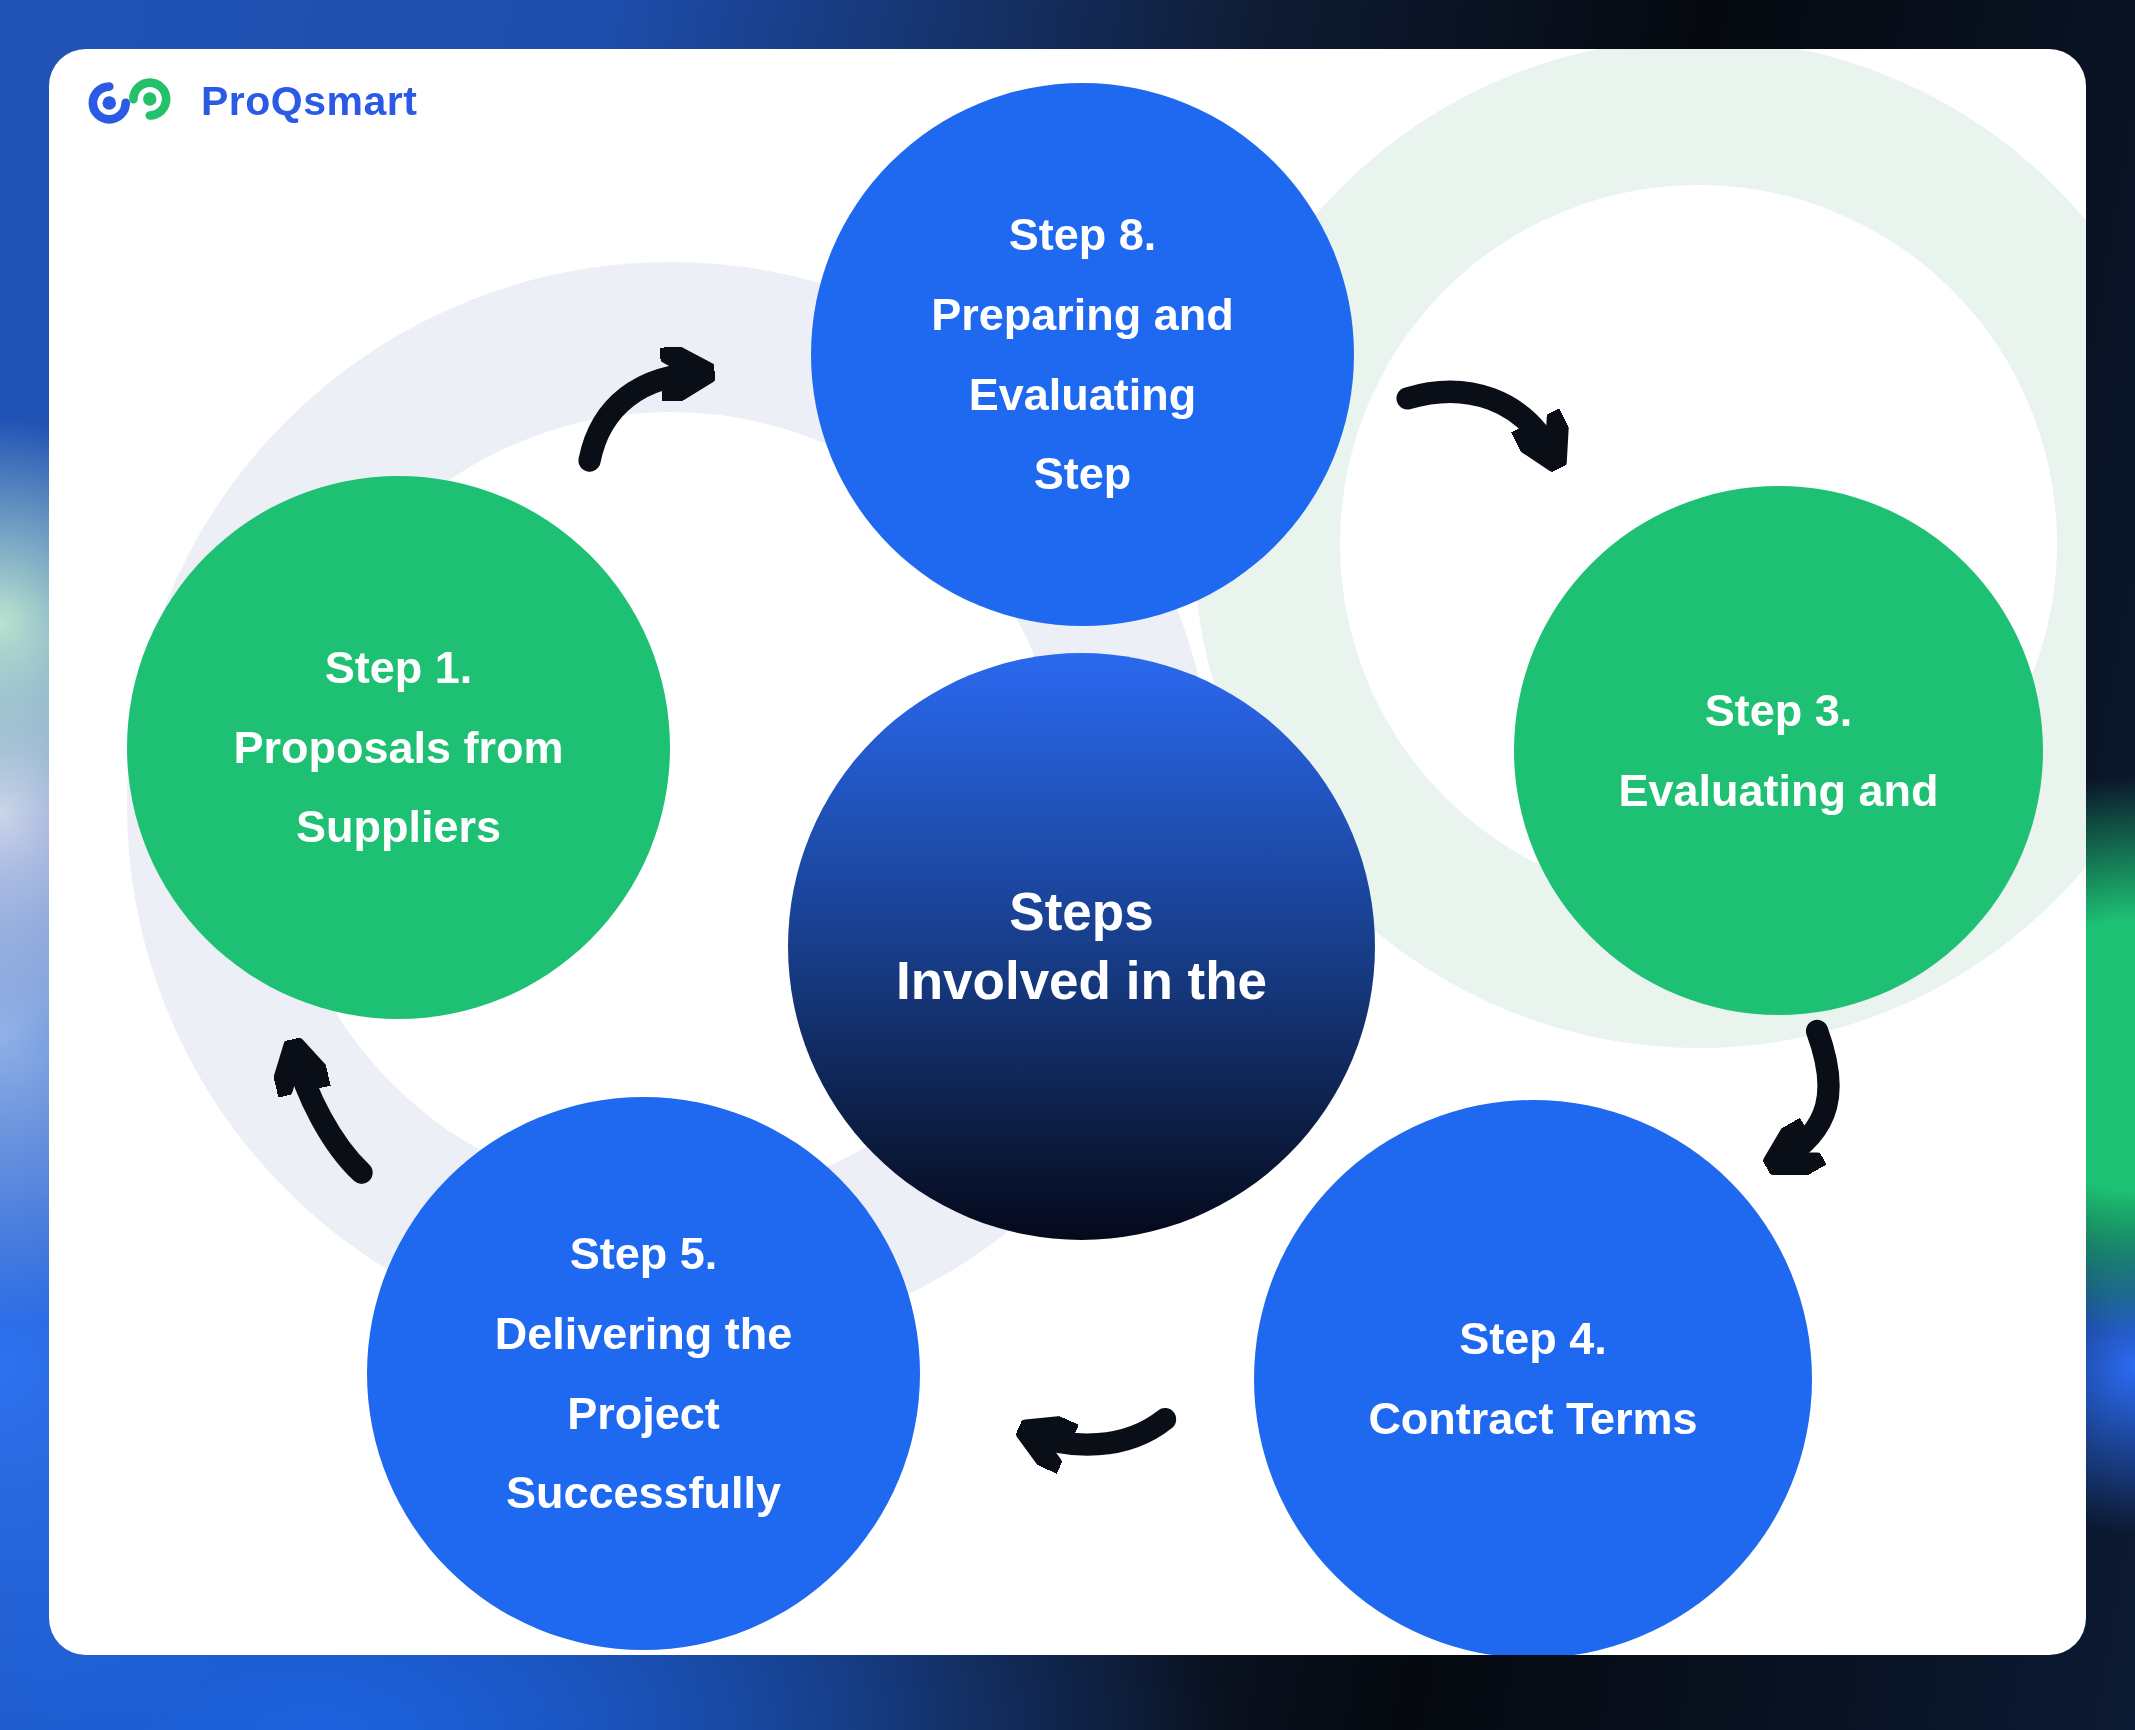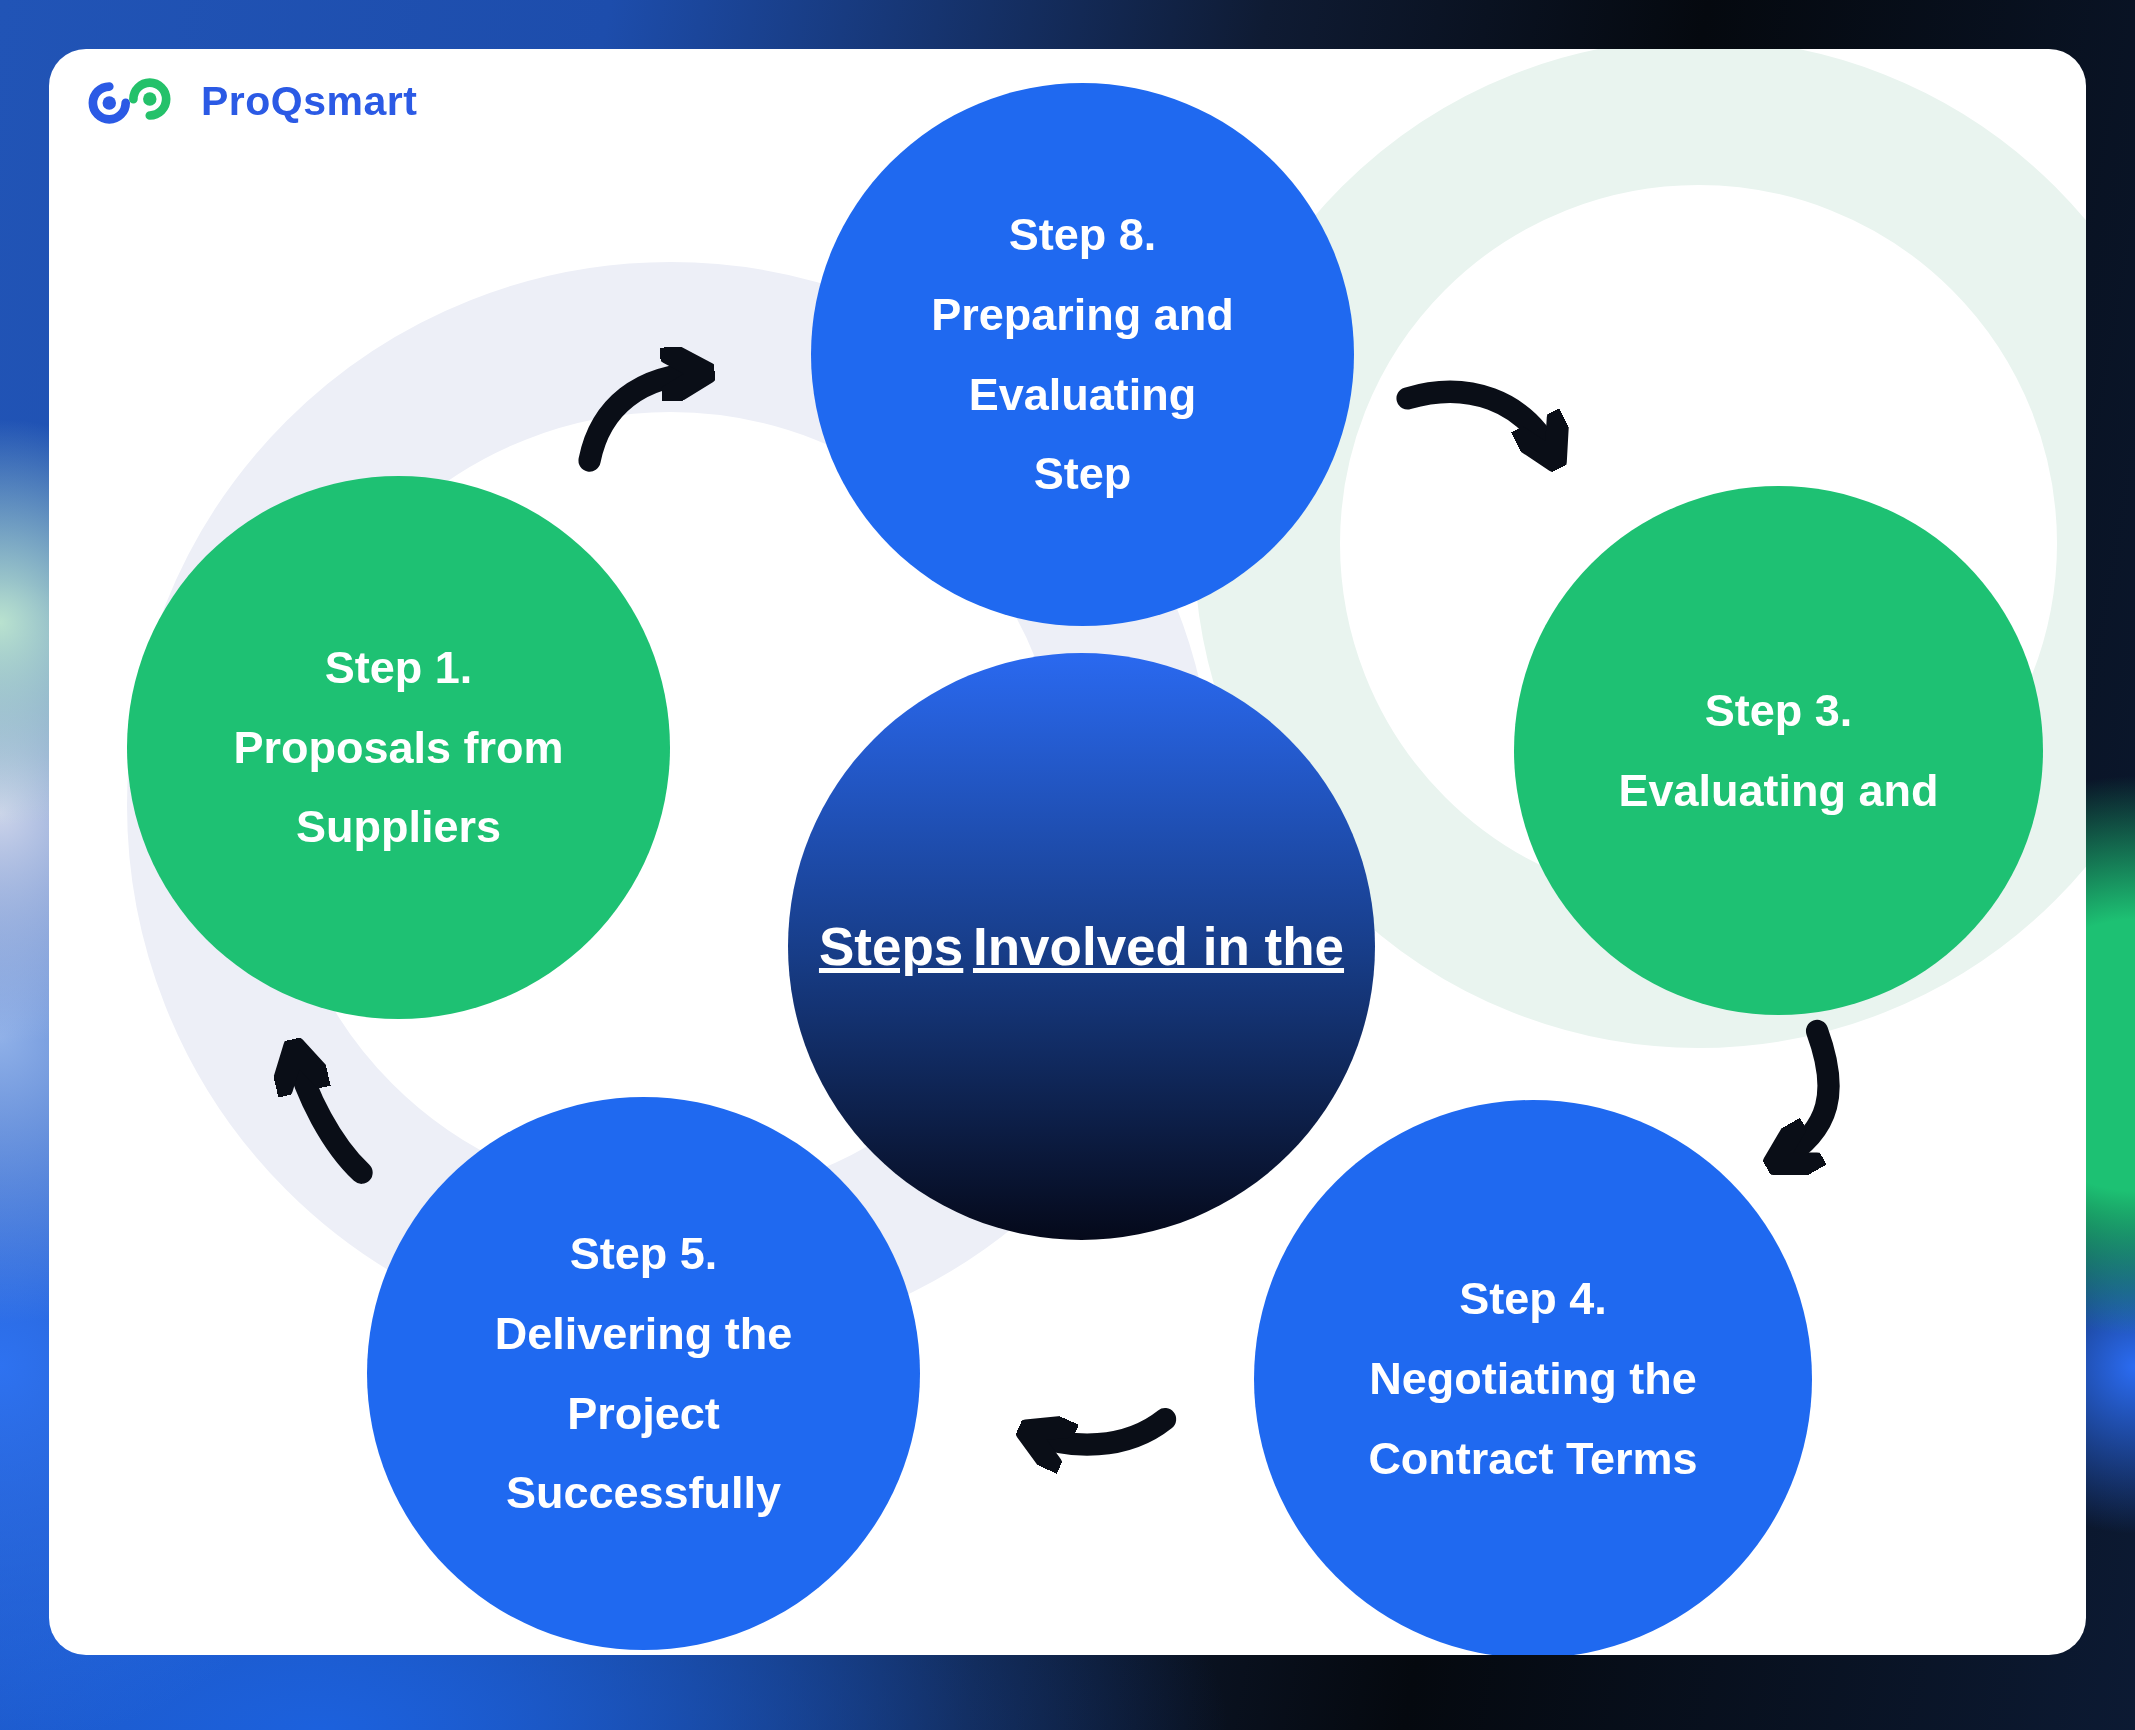--- a/index.html
+++ b/index.html
@@ -67,21 +67,21 @@
   .circle-s1 { left: 78px;   top: 427px;  width: 543px; height: 543px; }
   .circle-s2 { left: 762px;  top: 34px;   width: 543px; height: 543px; }
   .circle-s3 { left: 1465px; top: 437px;  width: 529px; height: 529px; }
   .circle-s4 { left: 1205px; top: 1051px; width: 558px; height: 558px; }
   .circle-s5 { left: 318px;  top: 1048px; width: 553px; height: 553px; }
 
   .circle-center {
     left: 739px; top: 604px; width: 587px; height: 587px;
     background: linear-gradient(180deg, var(--center-top) 0%, var(--center-mid) 52%, var(--center-bottom) 100%);
   }
-  .center-text { display: flex; flex-direction: row; gap: 9.7px; text-decoration: underline; }
+  .center-text { display: flex; flex-direction: column; gap: 9.7px; }
   .center-text div { font-size: 53px; font-weight: 700; line-height: 1.12; }
 </style>
 </head>
 <body>
 
 <div class="stage">
   <div class="card">
 
     <div class="wm-ring wm-left"></div>
     <div class="wm-ring wm-right"></div>
@@ -129,21 +129,20 @@
     <div class="circle green circle-s3">
       <div class="step-text">
         <div>Step 3.</div>
         <div>Evaluating and</div>
       </div>
     </div>
 
     <div class="circle blue circle-s4">
       <div class="step-text">
         <div>Step 4.</div>
-        <div>Negotiating the</div>
         <div>Contract Terms</div>
       </div>
     </div>
 
     <div class="circle blue circle-s5">
       <div class="step-text">
         <div>Step 5.</div>
         <div>Delivering the</div>
         <div>Project</div>
         <div>Successfully</div>

